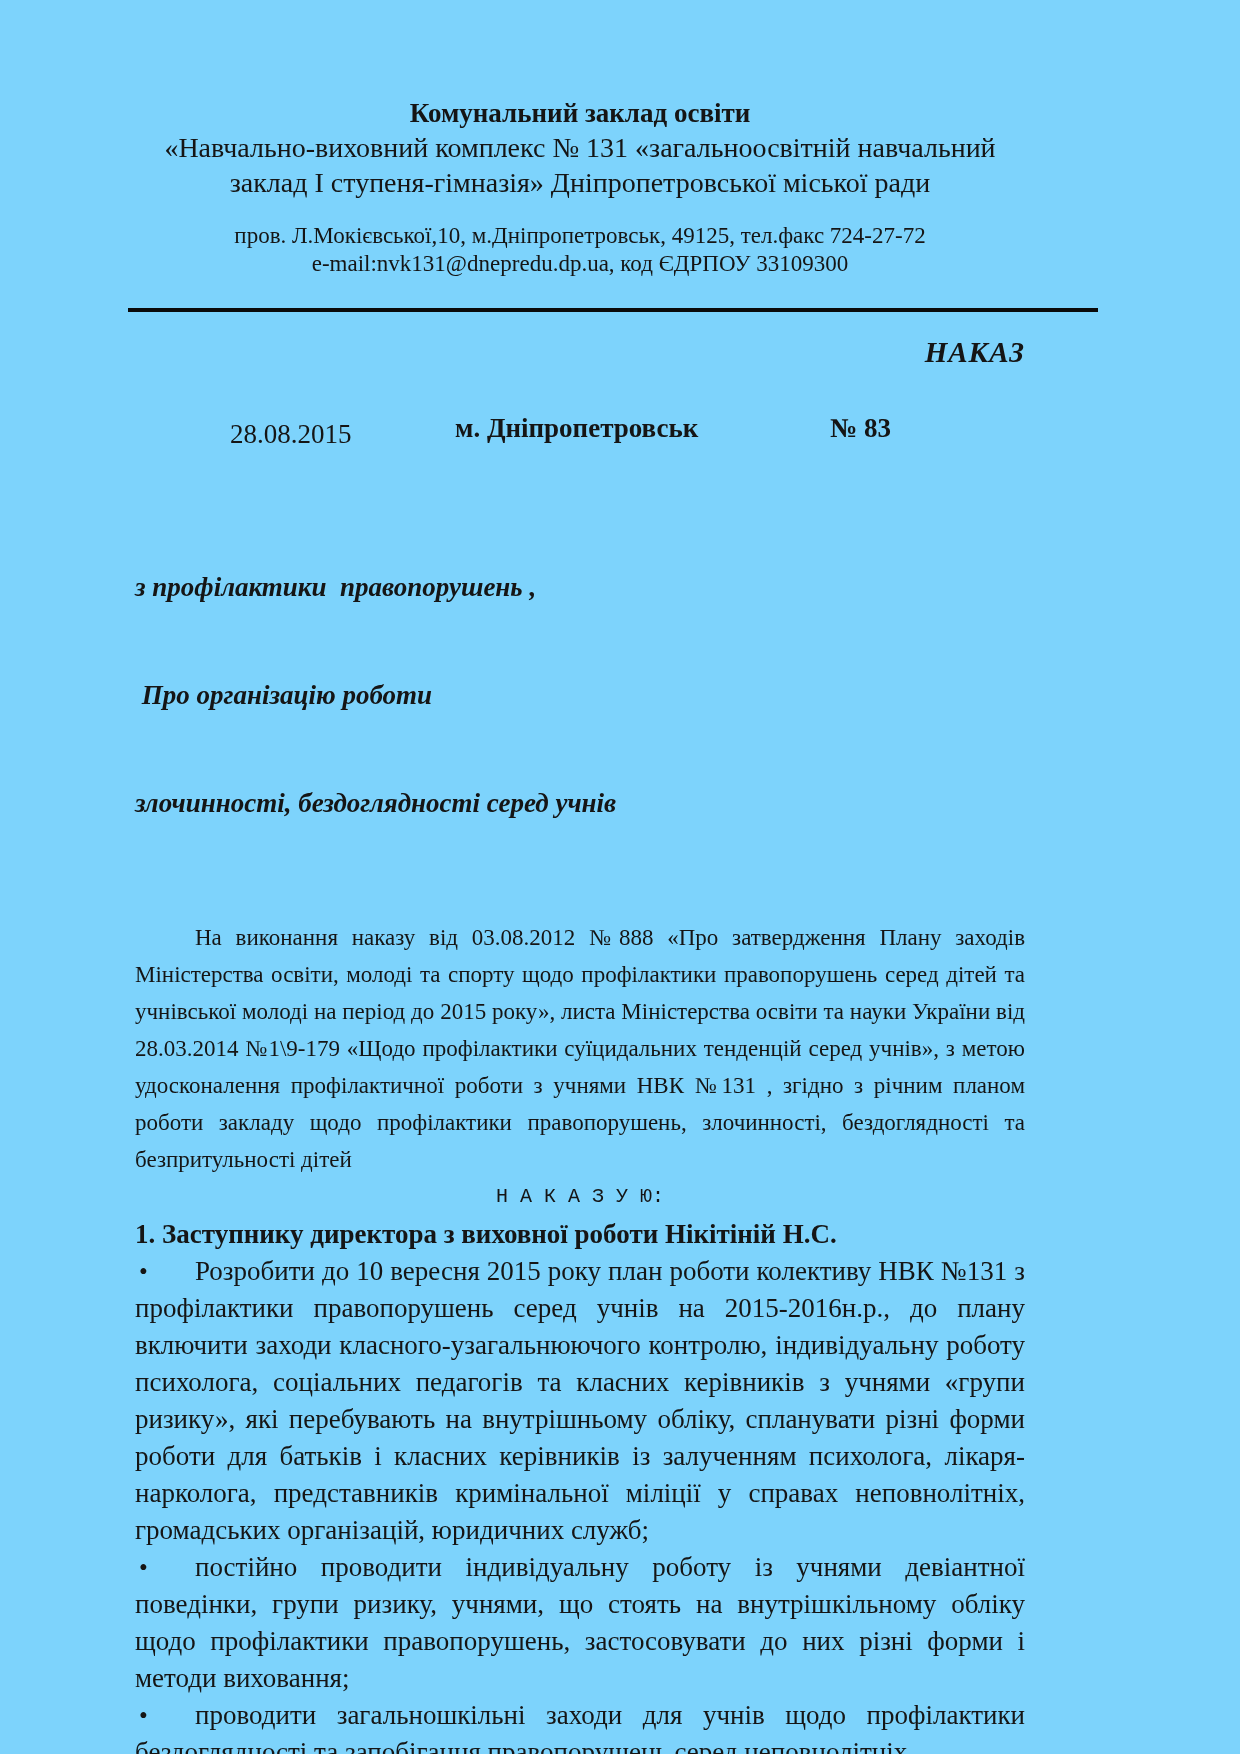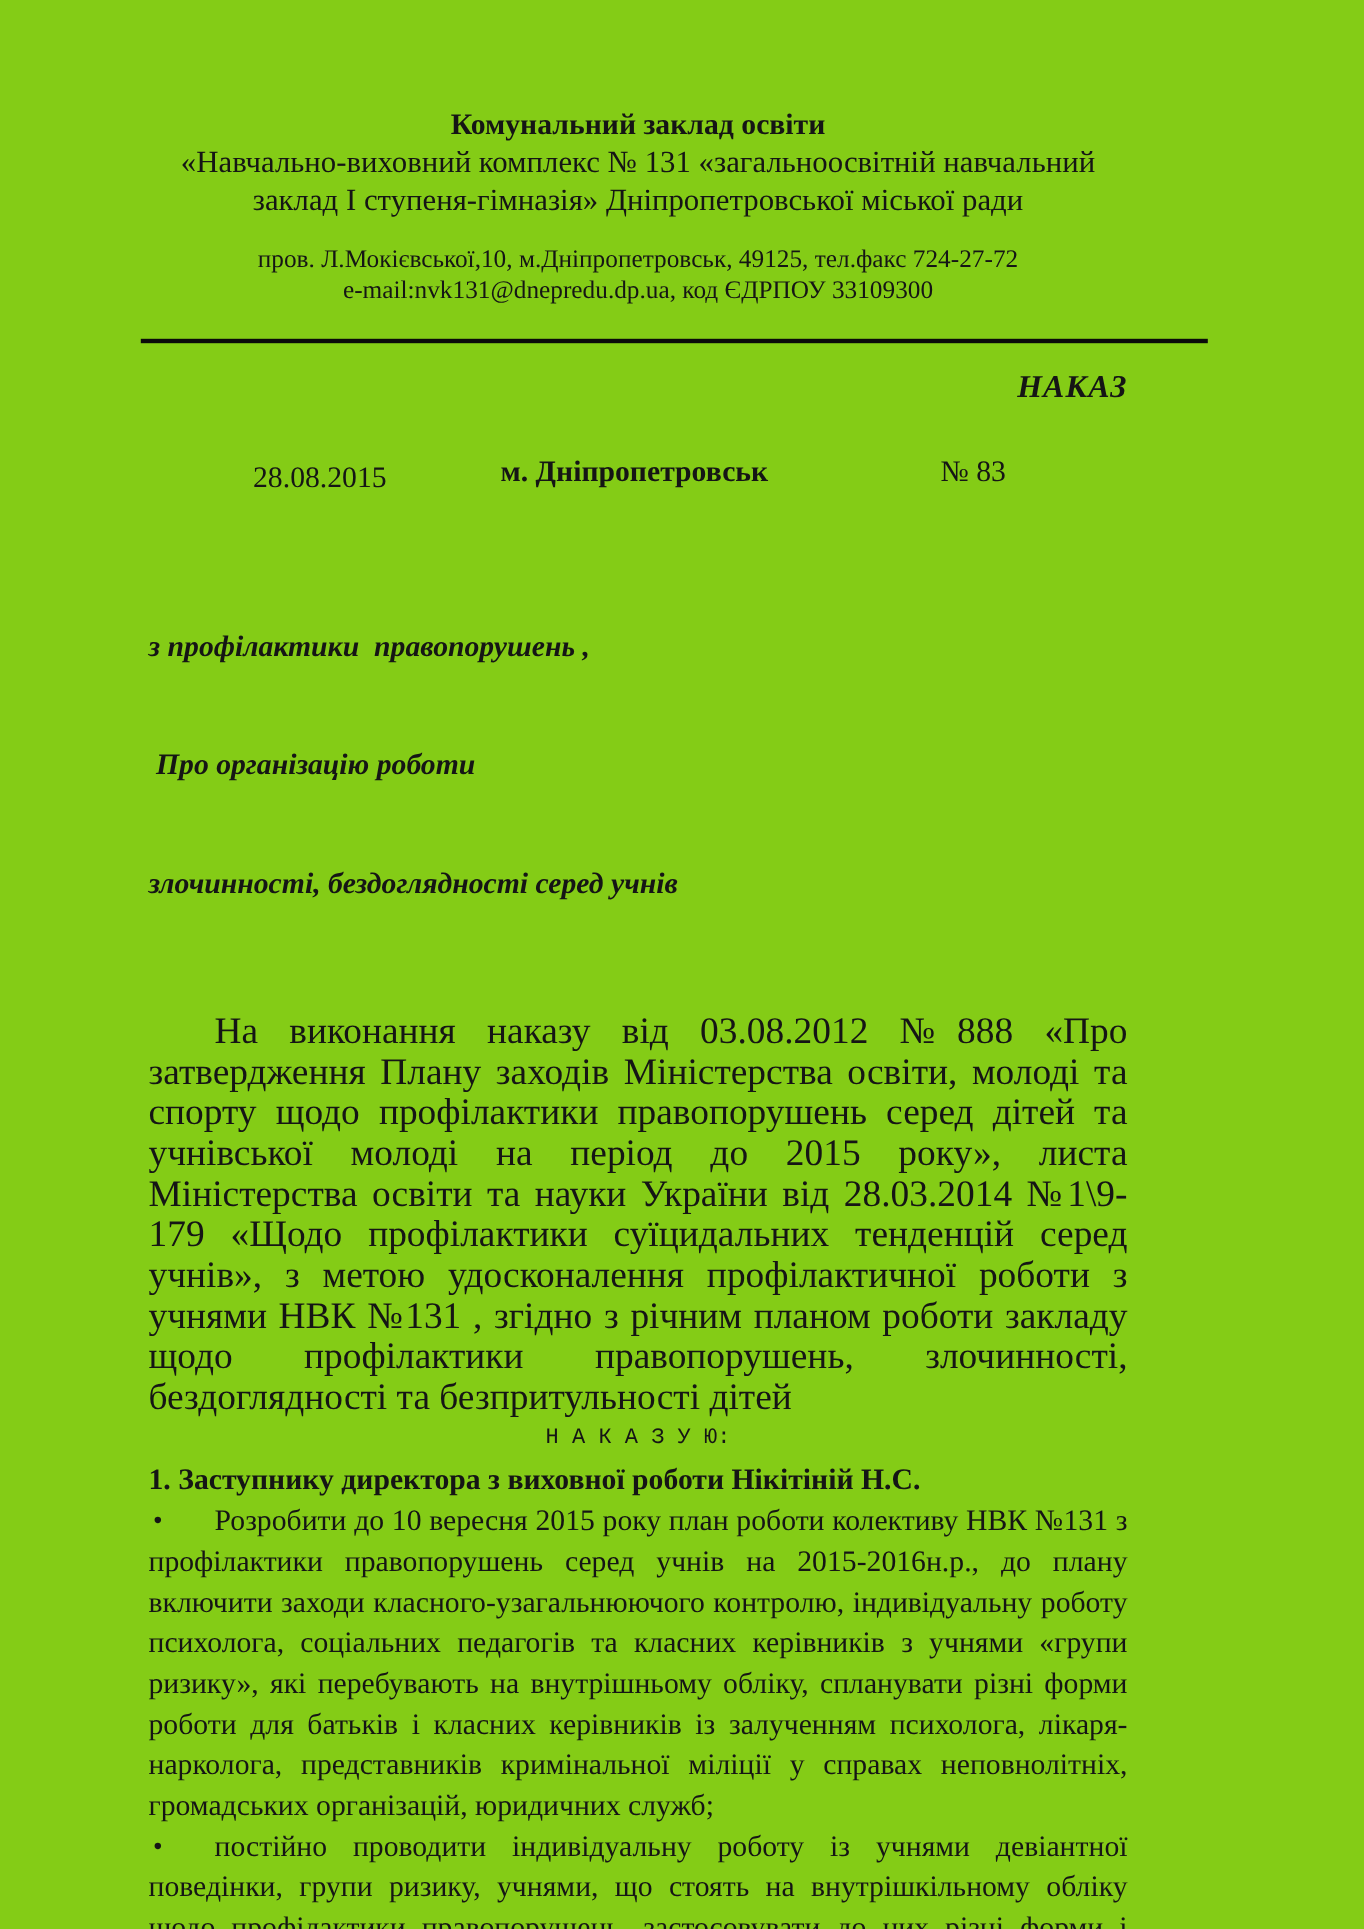--- a/index.html
+++ b/index.html
@@ -5,21 +5,21 @@
 <style>
   html, body {
     margin: 0;
     padding: 0;
     background: #ffffff;
   }
   .page {
     position: relative;
     width: 1240px;
     height: 1754px;
-    background: #84cc16;
+    background: #7dd3fc;
     color: #151515;
     font-family: "Liberation Serif", "DejaVu Serif", serif;
     overflow: hidden;
   }
   .content {
     position: absolute;
     left: 135px;
     top: 96px;
     width: 890px;
   }
@@ -60,34 +60,34 @@
     font-style: italic;
   }
   .order-meta {
     position: relative;
     margin-top: 44px;
     height: 38px;
     font-size: 27px;
   }
   .order-meta .m-date { position: absolute; left: 95px;  top: 6px; }
   .order-meta .m-city { position: absolute; left: 320px; top: 0; font-weight: bold; }
-  .order-meta .m-num  { position: absolute; left: 720px; top: 0; }
+  .order-meta .m-num  { position: absolute; left: 695px; top: 0; font-weight: bold; }
   
   .subject {
     margin-top: 46px;
     font-weight: bold;
     font-style: italic;
     font-size: 27px;
     line-height: 36px;
     white-space: pre-wrap;
   }
   
   .preamble {
     margin: 26px 0 0 0;
-    font-size: 34px;
+    font-size: 23px;
     line-height: 37px;
     text-align: justify;
     text-indent: 60px;
   }
   .order-word {
     font-size: 20px;
     line-height: 37px;
     text-align: center;
     font-family: Liberation Mono, monospace;
   }

